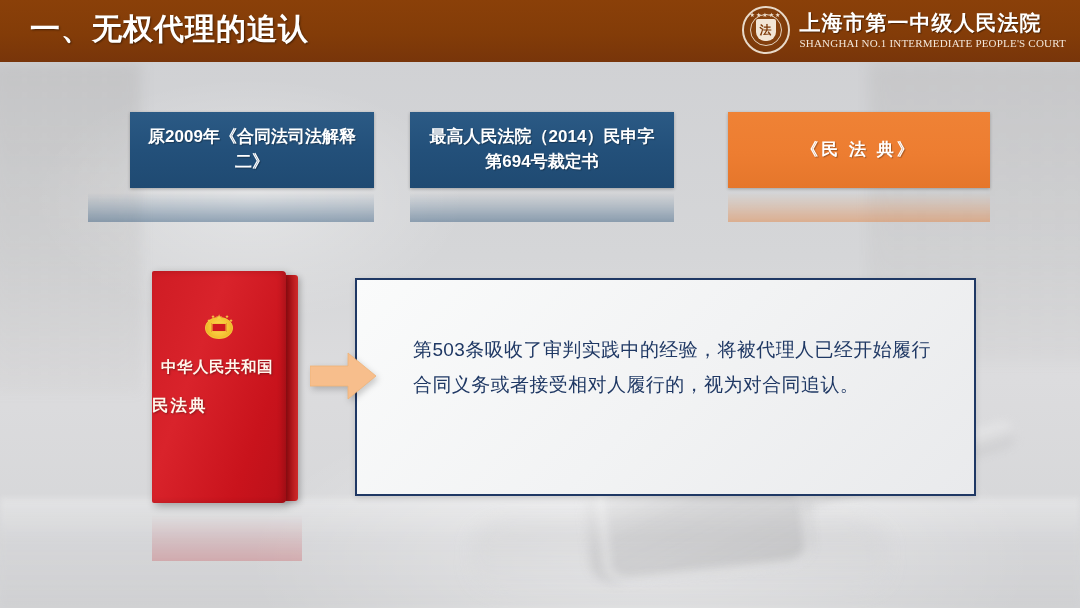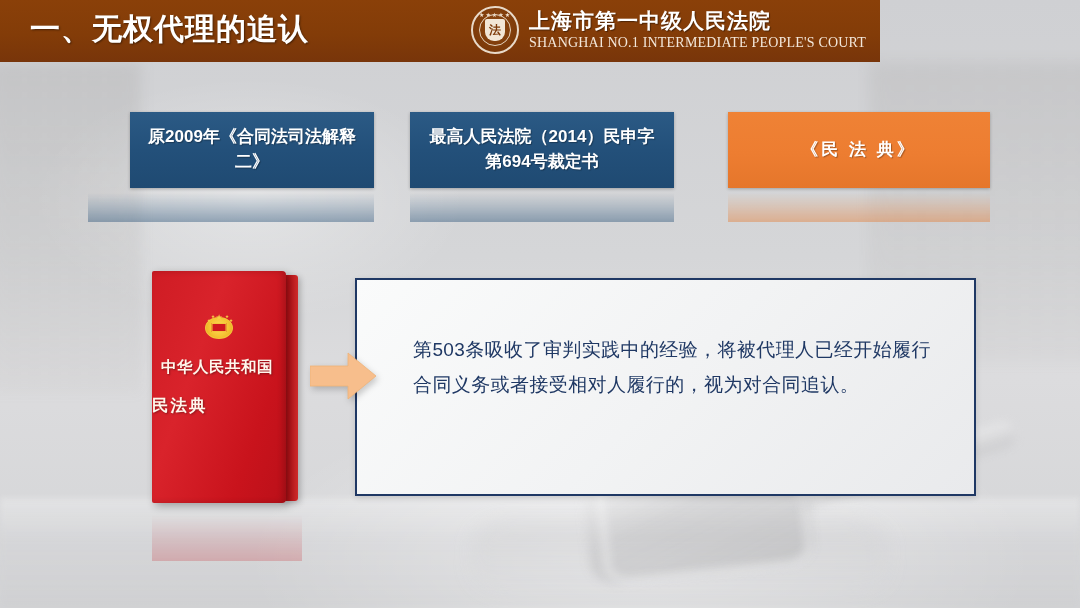--- a/index.html
+++ b/index.html
@@ -75,21 +75,21 @@
     opacity:0.7;
   }
   .bg-desk {
     left:0; top:498px; width:1080px; height:110px;
     background: linear-gradient(180deg, rgba(255,255,255,0.30) 0%, rgba(214,214,216,0.25) 40%, rgba(201,201,204,0.30) 100%);
     filter: blur(3px);
   }
 
   
   #header {
-    position:absolute; left:0; top:0; width:880px; height:62px;
+    position:absolute; left:0; top:0; width:1080px; height:62px;
     background: linear-gradient(180deg, #8a4009 0%, #833c08 55%, #78350a 100%);
     z-index: 20;
   }
   #header-title {
     position:absolute; left:30px; top:9px;
     font-size: 30px;
     font-weight: bold;
     color: #ffffff;
     letter-spacing: 1px;
     text-shadow: 1px 1px 2px rgba(0,0,0,0.45);
@@ -130,21 +130,21 @@
     text-align:center; font-size:6px; color:#f0e2d0; letter-spacing:1px;
   }
   #court-names { display:flex; flex-direction:column; align-items:flex-start;text-align:right; }
   #court-name-cn {
     font-size:21px; font-weight:bold; color:#ffffff;
     letter-spacing:1px; line-height:1.15;
     text-shadow: 1px 1px 1px rgba(0,0,0,0.4);
     white-space:nowrap;
   }
   #court-name-en {
-    font-size:14px; color:#f3e7da; letter-spacing:0.2px;
+    font-size:11px; color:#f3e7da; letter-spacing:0.2px;
     font-family:"Liberation Serif", serif;
     white-space:nowrap; margin-top:2px;
   }
 
   
   .src-wrap { position:absolute; }
   .src-box {
     box-sizing:border-box;
     display:flex; align-items:center; justify-content:center;
     text-align:center;

